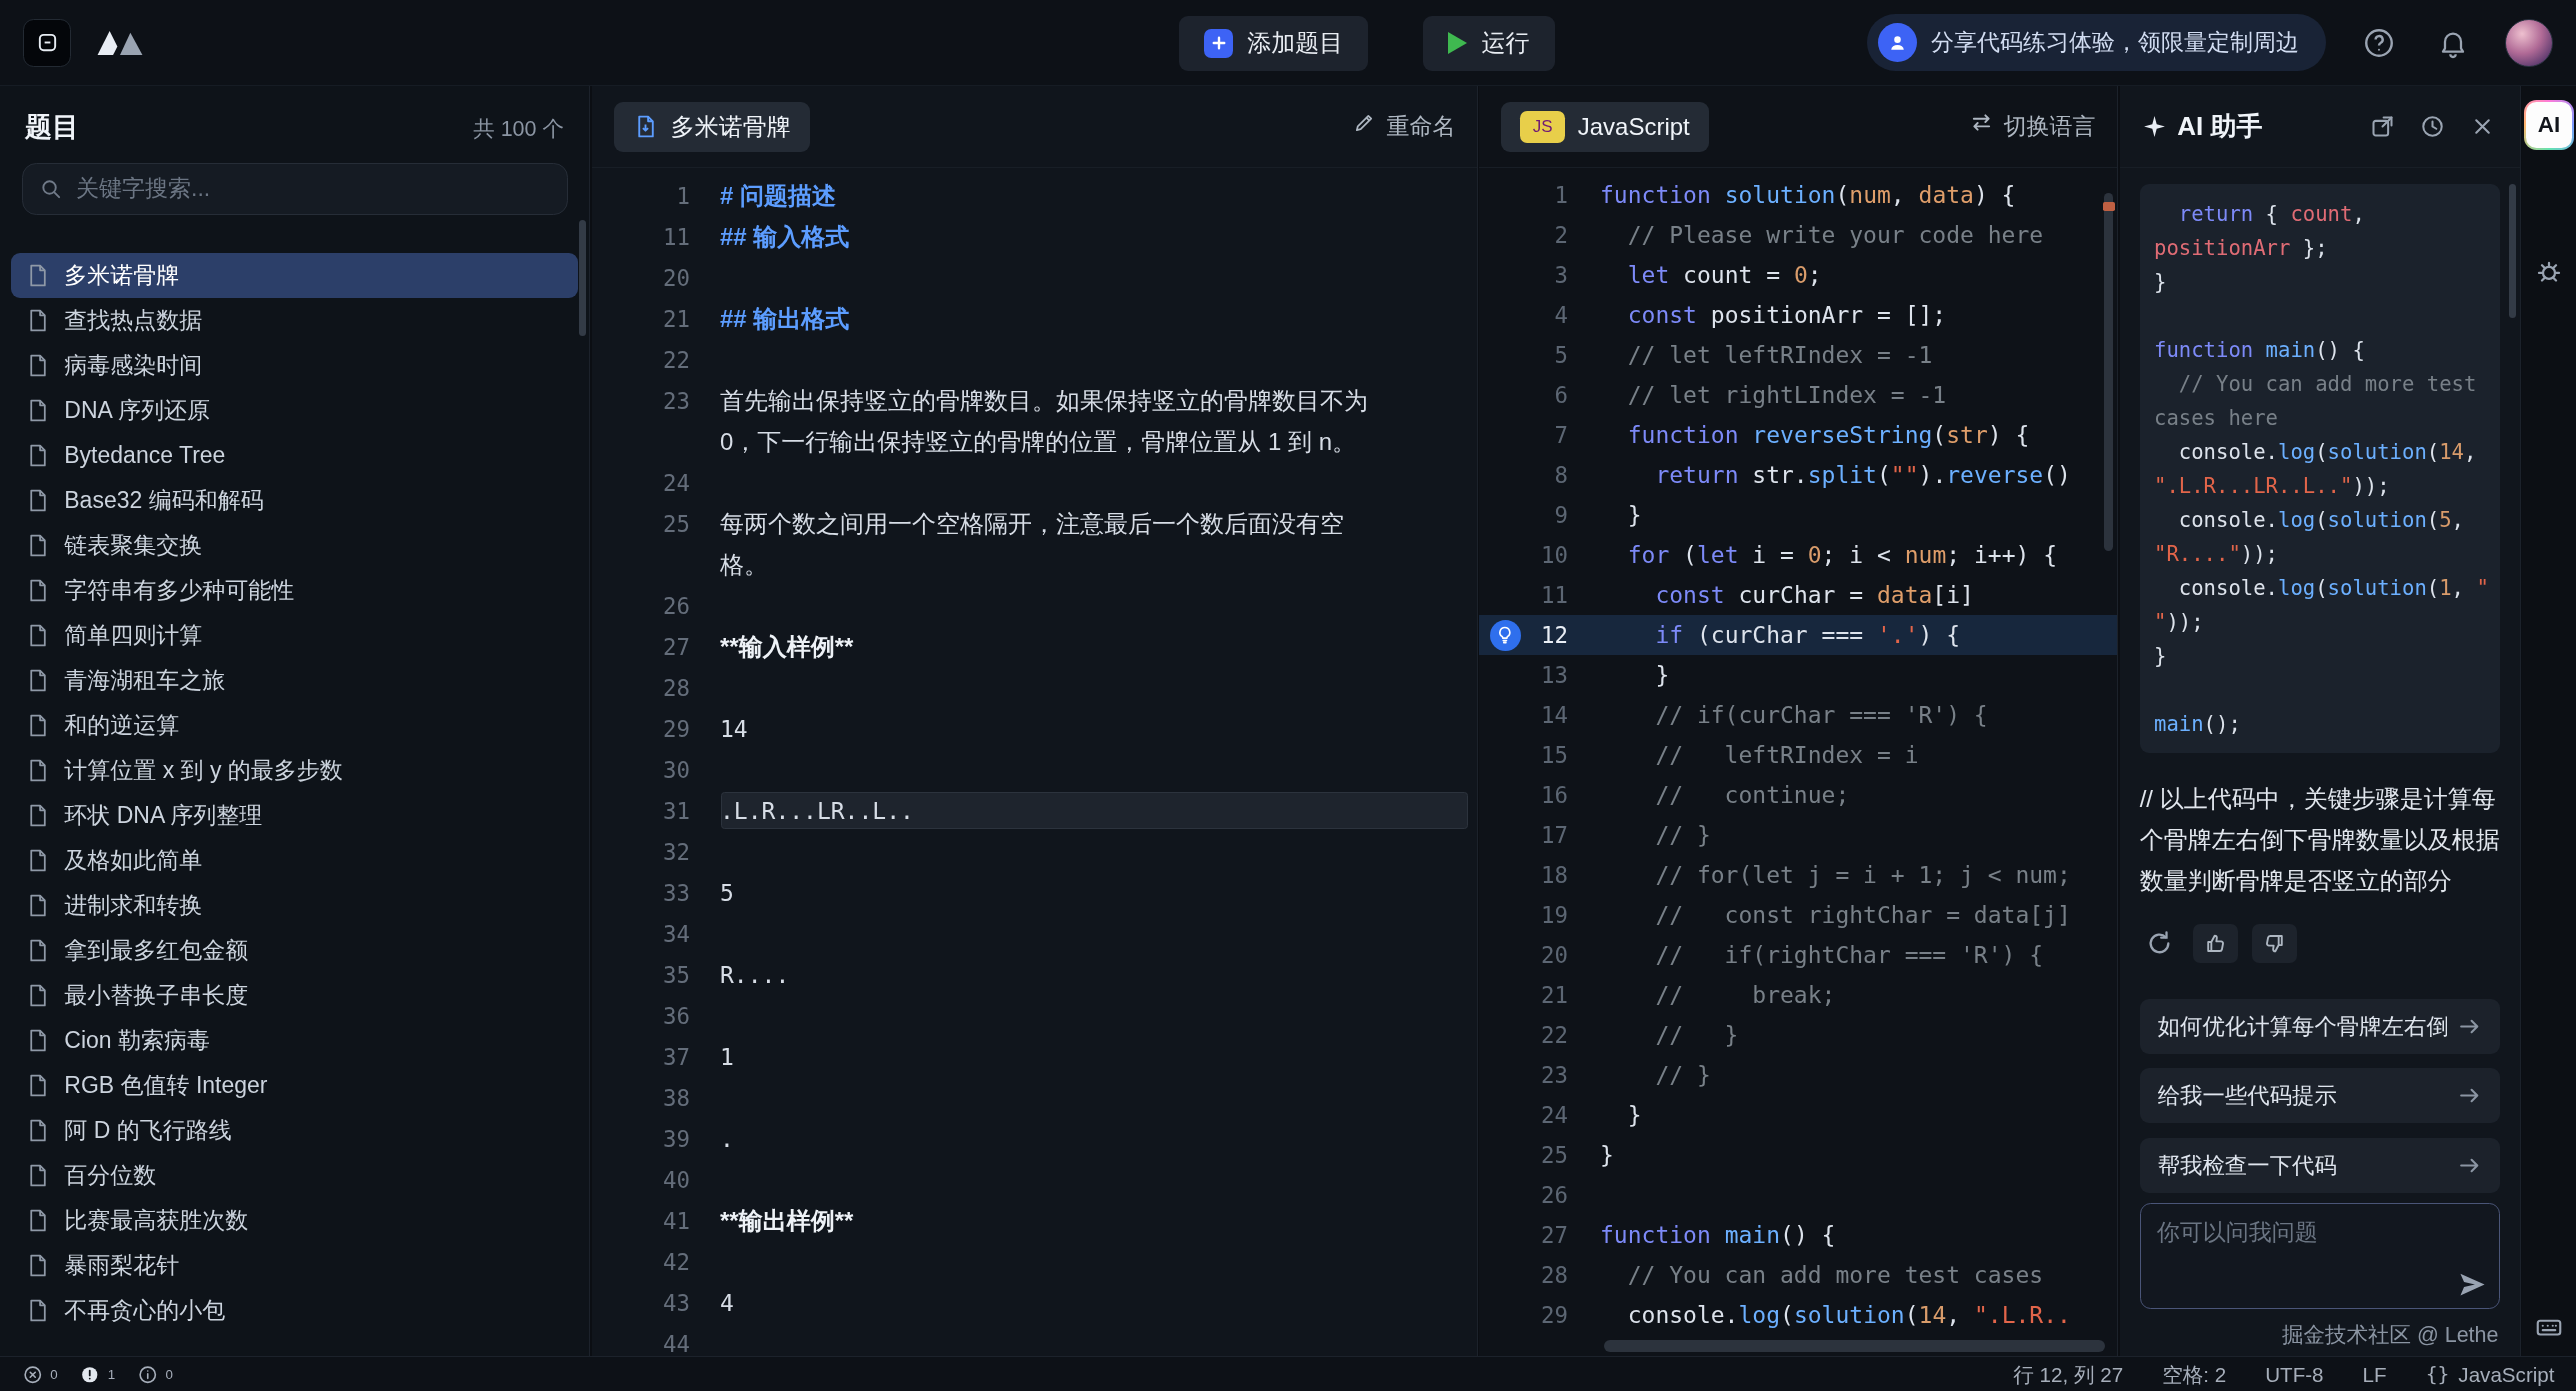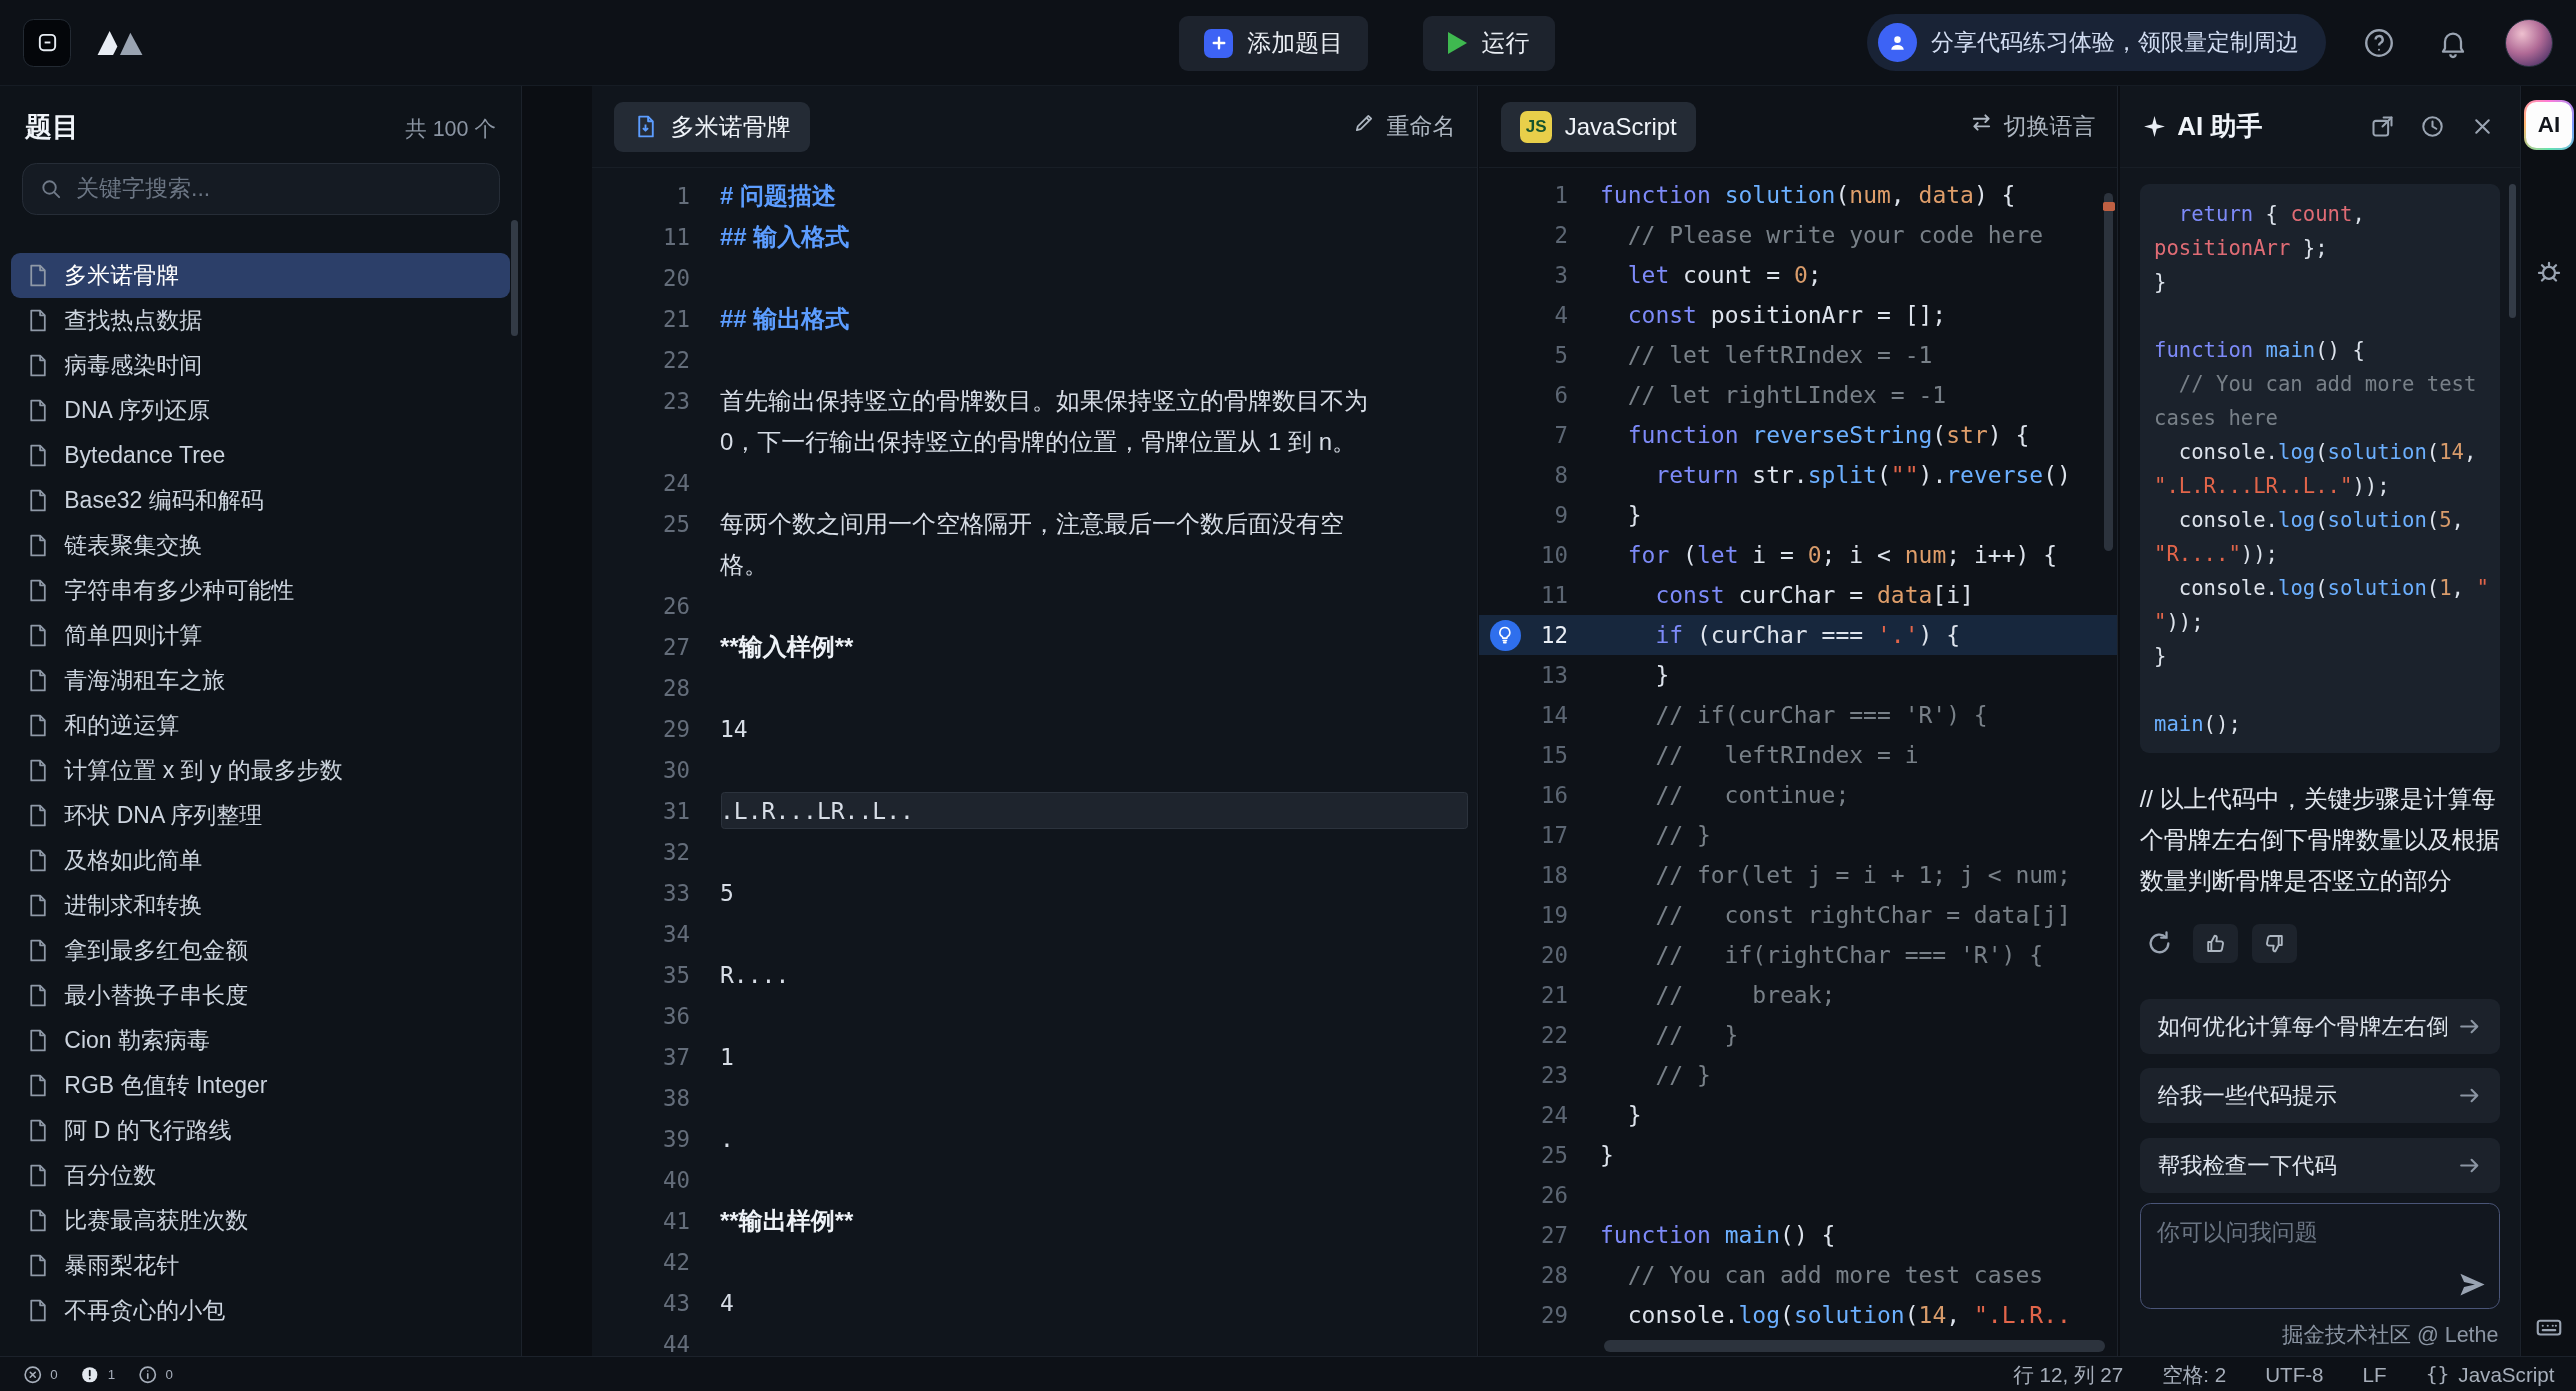--- a/index.html
+++ b/index.html
@@ -15,21 +15,21 @@
 .center-actions{position:absolute;left:1179px;top:0;height:86px;display:flex;align-items:center;gap:55px}
 .tb-btn{height:55px;padding:0 25px;border-radius:9px;background:#1d232d;display:flex;align-items:center;gap:14.3px;font-size:24px;color:#e9edf3}
 .plus-badge{width:29px;height:29px;border-radius:7.2px;background:#3d63f5;display:flex;align-items:center;justify-content:center}
 .play-tri{width:0;height:0;border-left:19.7px solid #3fb950;border-top:11.6px solid transparent;border-bottom:11.6px solid transparent}
 .tb-right{margin-left:auto;display:flex;align-items:center;gap:31px}
 .banner{height:57px;border-radius:29px;background:#192336;display:flex;align-items:center;gap:14.3px;padding:0 27px 0 10.7px;font-size:23px;color:#d2ddf2}
 .banner-ic{width:39px;height:39px;border-radius:50%;background:#3d63f5;display:flex;align-items:center;justify-content:center}
 .icon-btn{color:#9aa4b2;display:flex;align-items:center;justify-content:center;width:43px;height:43px}
 .avatar{width:48px;height:48px;border-radius:50%;background:radial-gradient(circle at 35% 30%,#eec0cf 0%,#b06a96 45%,#5c3a6e 80%,#39264a 100%);border:1.8px solid #2a3240}
 
-#sidebar{position:absolute;top:86px;left:0;width:522px;bottom:36px;background:#0e1319;border-right:1.8px solid #1c222b;overflow:hidden}
+#sidebar{position:absolute;top:86px;left:0;width:590px;bottom:36px;background:#0e1319;border-right:1.8px solid #1c222b;overflow:hidden}
 .sb-head{display:flex;align-items:baseline;justify-content:space-between;padding:23px 25px 16px}
 .sb-title{font-size:27px;font-weight:bold;color:#f0f4f9}
 .sb-count{font-size:21.5px;color:#8b95a3}
 .search{margin:1.8px 21.5px 12.5px;height:52px;border-radius:14.3px;background:#151b23;border:1.8px solid #262d37;display:flex;align-items:center;gap:12.5px;padding:0 16px;color:#707a88}
 .search input{flex:1;background:transparent;border:none;outline:none;color:#cdd5e0;font-size:23px;font-family:inherit}
 .search input::placeholder{color:#6b7583}
 .sb-list{position:absolute;top:163px;left:0;right:0;bottom:0;padding:3.6px 10.7px;overflow:hidden}
 .side-item{height:45px;display:flex;align-items:center;gap:14.3px;padding:0 14.3px;border-radius:9px;font-size:23px;color:#ccd4de;white-space:nowrap}
 .side-item.selected{background:#2c3f69;color:#fff}
 .it-ic{color:#8f99a7;flex:none;display:flex}
@@ -44,21 +44,21 @@
 .doc-body{position:absolute;top:82px;left:0;right:0;bottom:0;padding-top:7.2px;overflow:hidden}
 .doc-row{height:41px;display:flex;align-items:center;position:relative}
 .doc-row .ln{width:98px;text-align:right;color:#646d7a;font-size:22.4px;flex:none;font-family:"DejaVu Sans Mono",monospace}
 .doc-text{margin-left:30px;font-size:24px;color:#d7dde6;white-space:pre;position:relative;z-index:1}
 .doc-row.d-h .doc-text{color:#5c9dff;font-weight:bold}
 .doc-row.d-b .doc-text{font-weight:bold;color:#eef2f7}
 .doc-row.d-c .doc-text{font-family:"DejaVu Sans Mono",monospace;font-size:23px}
 .doc-row.d-hl::before{content:"";position:absolute;left:129px;right:9px;top:1.8px;bottom:1.8px;background:#1e242d;border:0.9px solid #2c333d;border-radius:3.6px}
 
 #editor{position:absolute;top:86px;left:1479px;width:639px;bottom:36px;background:#0e1218;border-right:1.8px solid #1c222b;overflow:hidden}
-.js-badge{width:32px;height:32px;border-radius:7.2px;background:#e8cf4a;color:#14532d;font-size:17px;font-weight:bold;display:flex;align-items:center;justify-content:center}
+.js-badge{width:45px;height:32px;border-radius:7.2px;background:#e8cf4a;color:#701a75;font-size:17px;font-weight:normal;display:flex;align-items:center;justify-content:center}
 .ed-body{position:absolute;top:82px;left:0;right:0;bottom:0;padding-top:7.2px;overflow:hidden}
 .ed-row{height:40px;display:flex;align-items:center;position:relative}
 .ed-row .ln{width:89px;text-align:right;color:#5c6673;font-size:22.4px;flex:none;font-family:"DejaVu Sans Mono",monospace}
 .ed-row.cur{background:rgba(47,88,148,.30)}
 .ed-row.cur .ln{color:#e9eef5}
 .ed-code{margin-left:32px;font-size:23px;font-family:"DejaVu Sans Mono",monospace;white-space:pre}
 .bulb{position:absolute;left:10.7px;top:4.5px;width:31px;height:31px;border-radius:50%;background:#2f6fed;display:flex;align-items:center;justify-content:center}
 .tk-k{color:#7d8af8}.tk-f{color:#6cb0ff}.tk-s{color:#e2654a}.tk-c{color:#788088}
 .tk-n{color:#d99c6b}.tk-m{color:#df9e6a}.tk-v{color:#e06c75}.tk-p{color:#dde3ec}
 .ed-vscroll{position:absolute;right:3.6px;top:107px;width:9px;height:358px;background:#2c333d;border-radius:4.5px}

